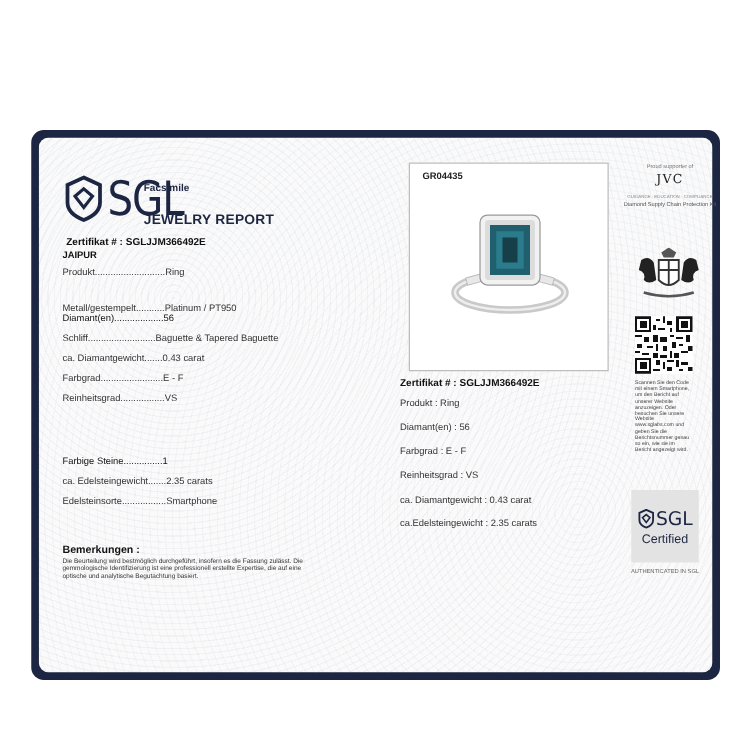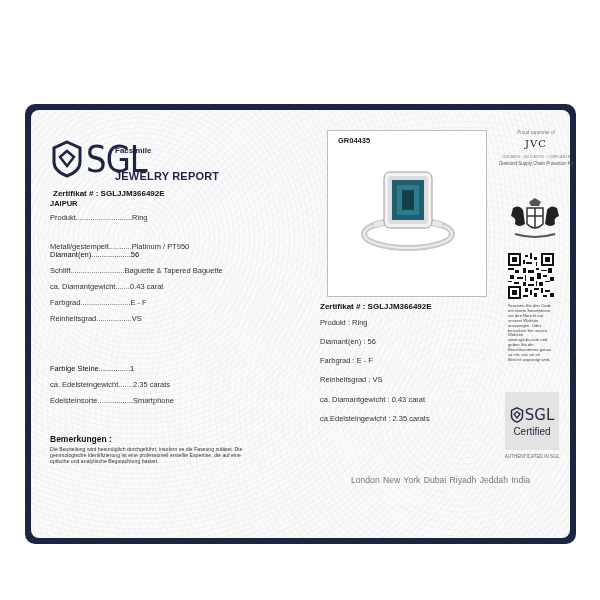--- a/index.html
+++ b/index.html
@@ -176,15 +176,14 @@
         <svg width="14" height="16" viewBox="0 0 32 38">
           <path d="M16 2 L29 8 L29 22 Q29 31 16 36 Q3 31 3 22 L3 8 Z" fill="none" stroke="#1c2541" stroke-width="3.5"></path>
           <path d="M9 17 L16 11 L23 17 L16 26 Z" fill="none" stroke="#1c2541" stroke-width="3"></path>
         </svg>
         <span class="sgl2">SGL</span>
       </div>
       <div class="lbl2">Certified</div>
     </div>
     <div class="auth">AUTHENTICATED IN SGL</div>
 
-    <div class="cities">London  New York  Dubai  Riyadh  Jeddah  India</div>
   </div>
 </div>
 
 </body></html>

